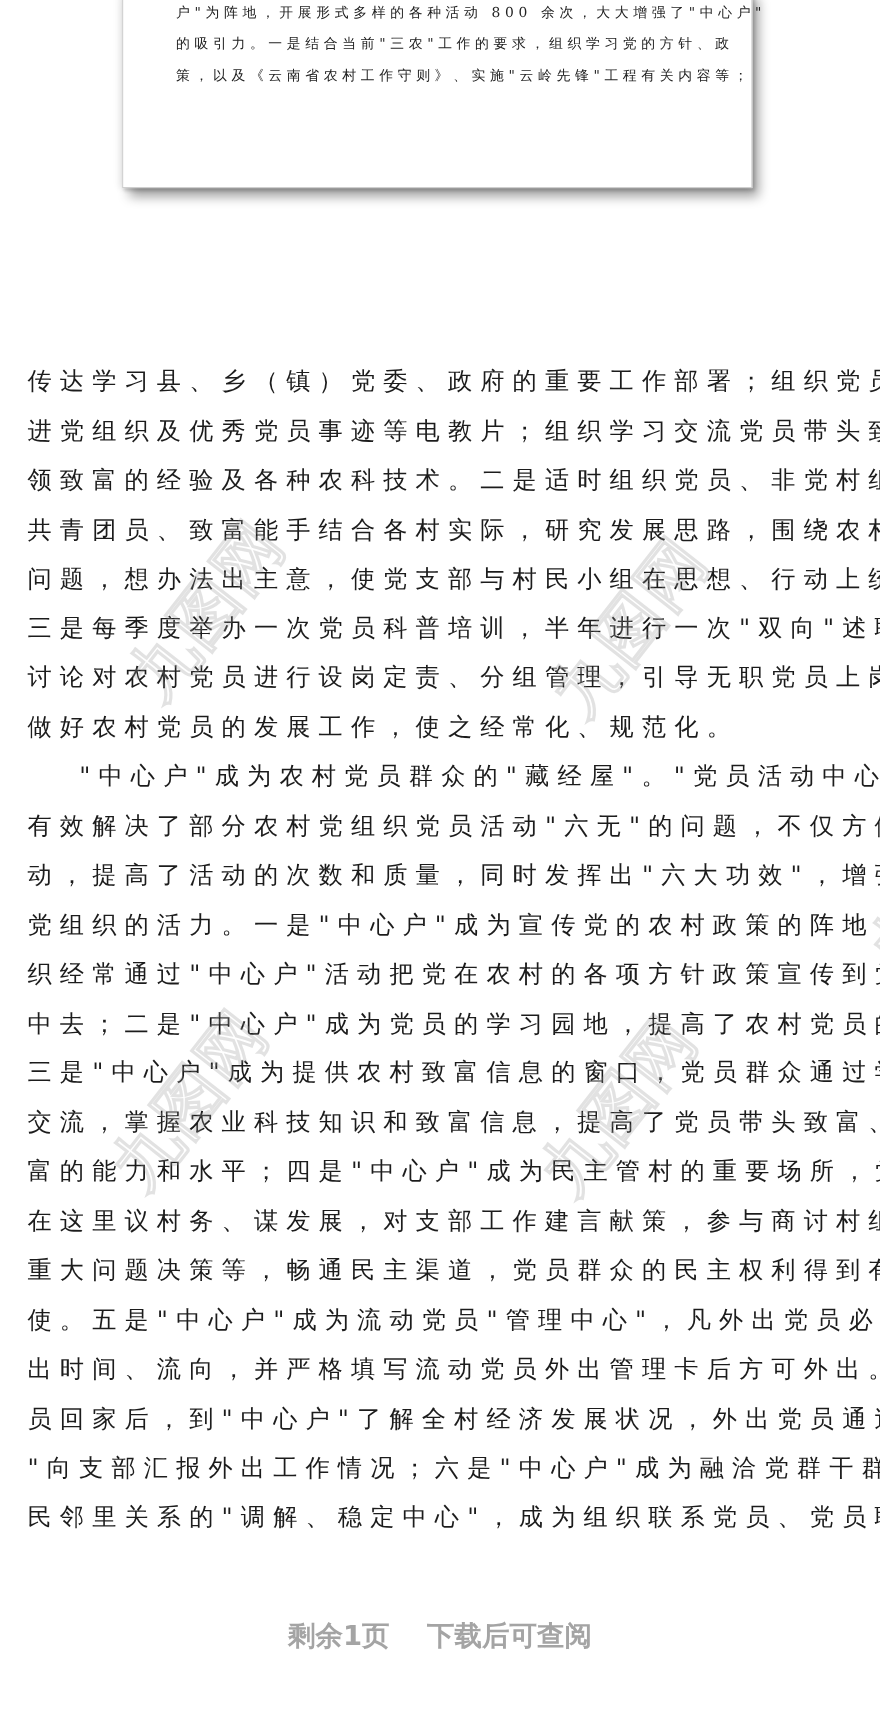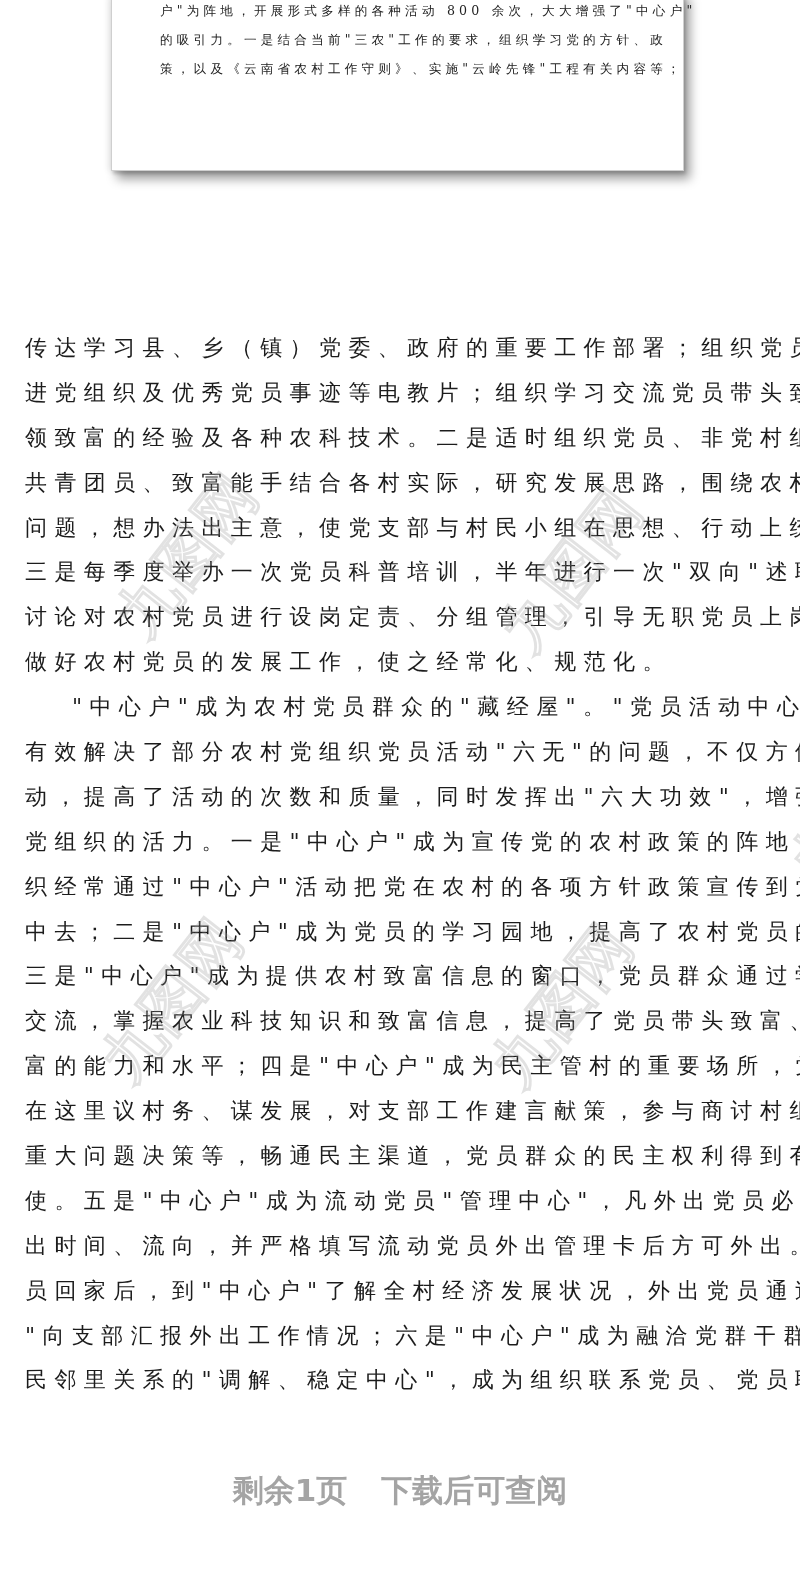--- a/index.html
+++ b/index.html
@@ -67,21 +67,21 @@
       letter-spacing: 2px;
     }
     
     .more-banner {
       position: absolute;
       left: 0;
       top: 1470px;
       width: 800px;
       text-align: center;
       font-family: "DejaVu Sans", "Liberation Sans", sans-serif;
-      font-size: 31px;
+      font-size: 25px;
       color: #a4a4a4;
       font-weight: bold;
       letter-spacing: 0px;
       word-spacing: 0;
     }
     .more-banner .gap {
       display: inline-block;
       width: 34px;
     }
   </style>

